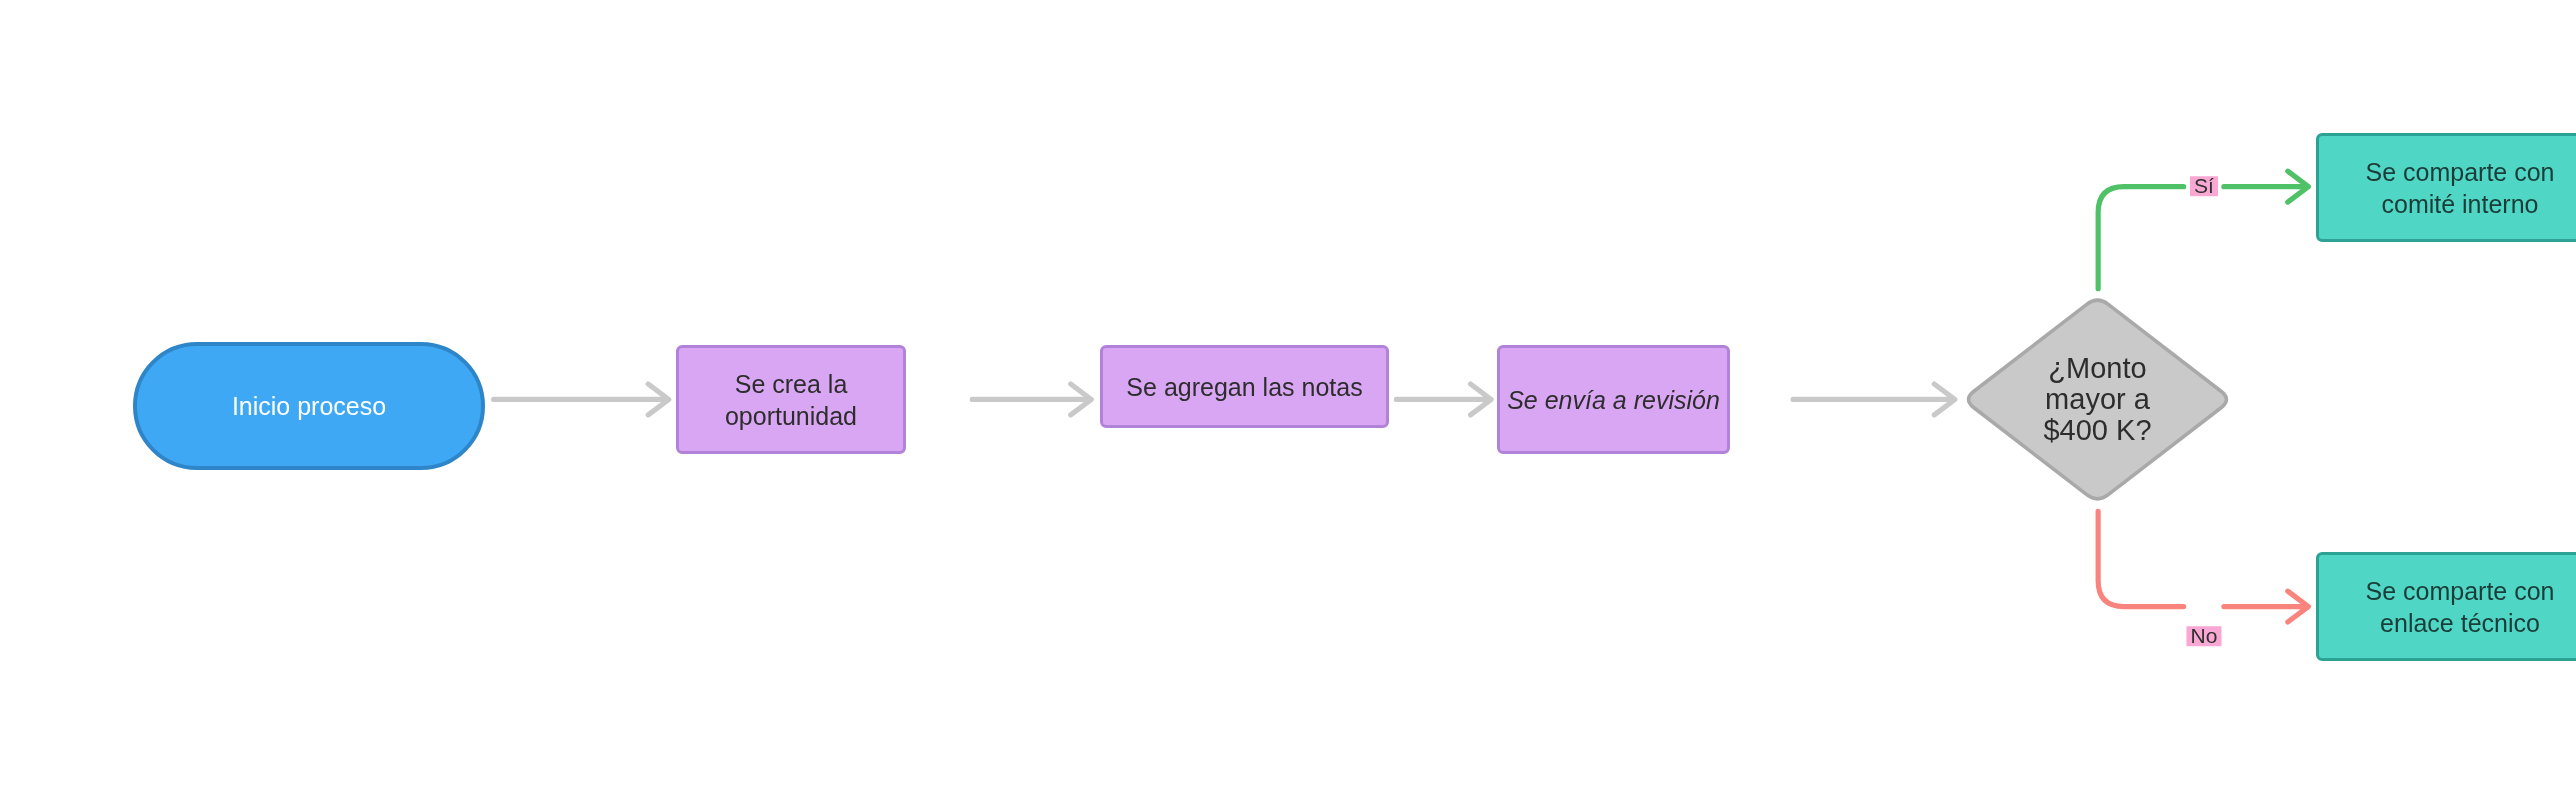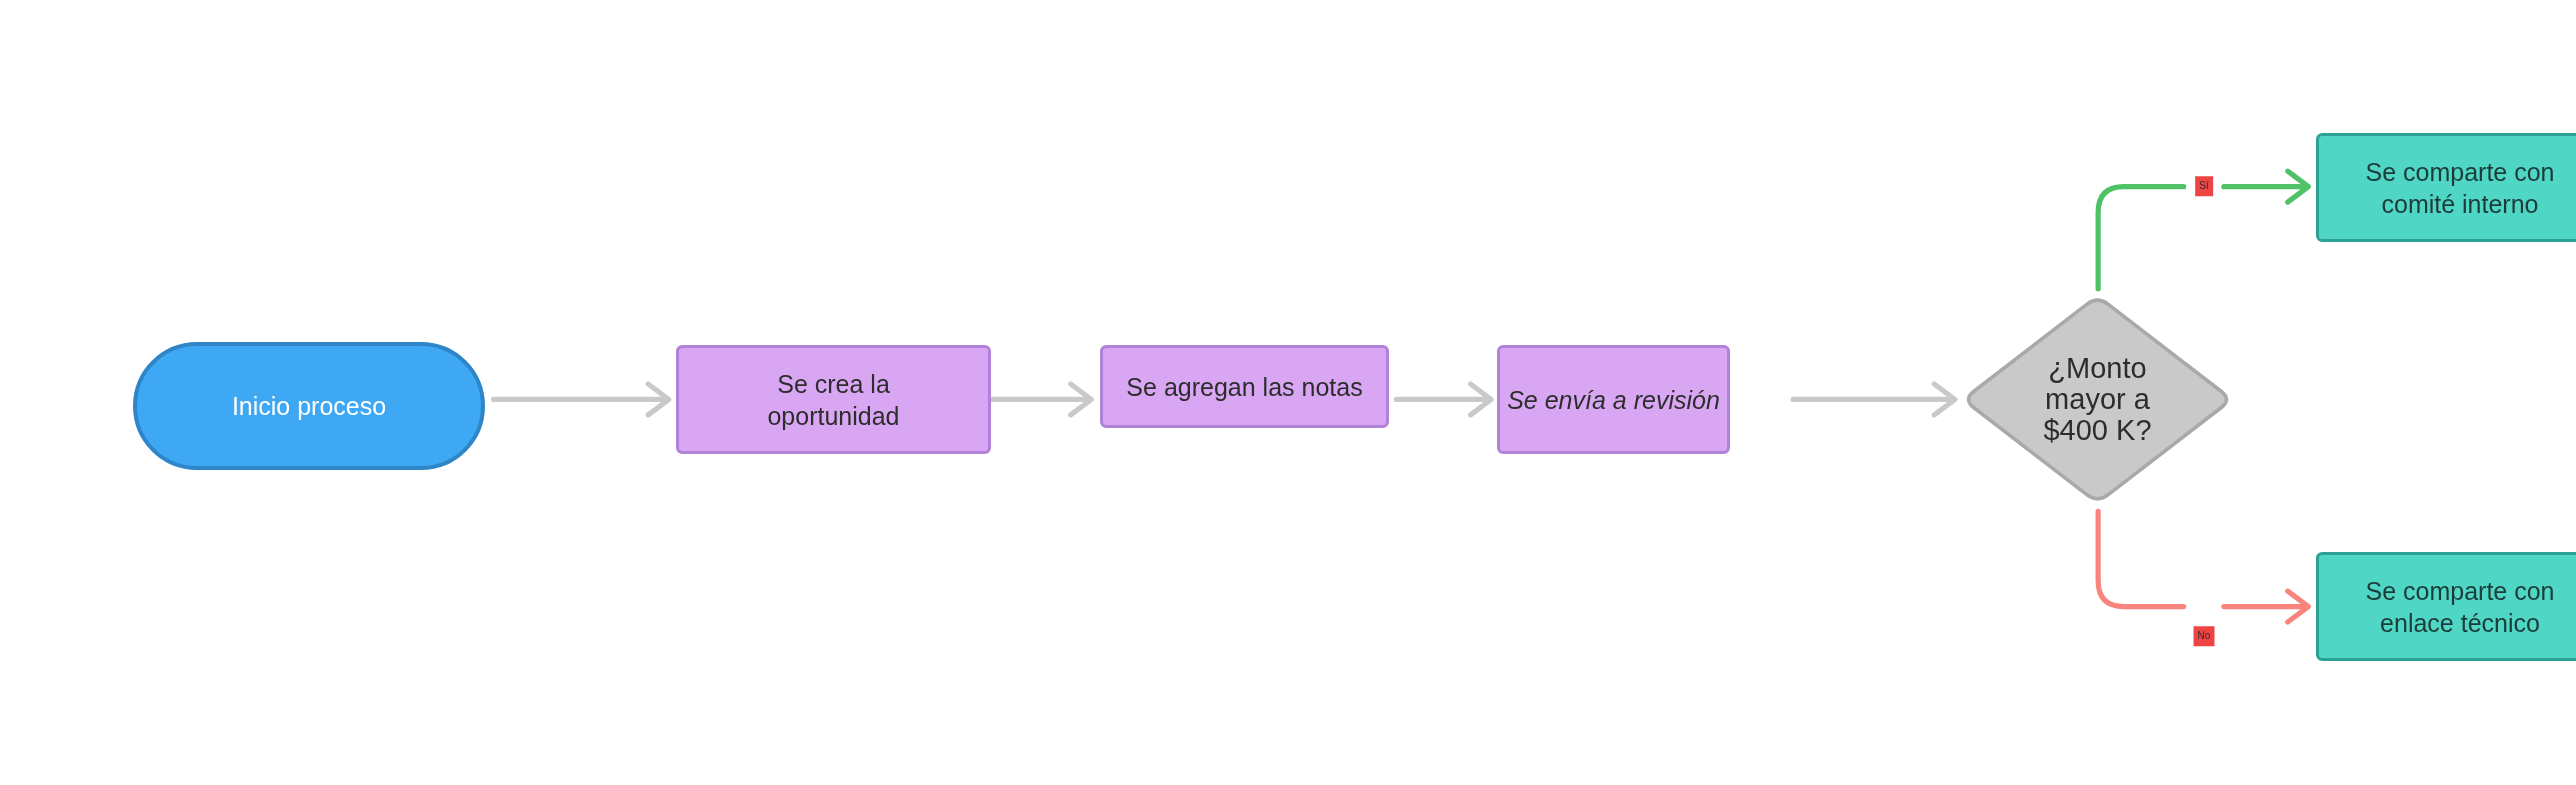--- a/index.html
+++ b/index.html
@@ -25,43 +25,43 @@
   .diamond-wrap{position:absolute;}
   .diamond-wrap svg{position:absolute;left:0;top:0;display:block;}
   .diamond-text{
     position:absolute;left:0;top:0;right:0;bottom:0;
     display:flex;align-items:center;justify-content:center;
     text-align:center;white-space:pre-line;
     font-size:29px;line-height:31px;color:var(--text);
   }
   .edge-label{
     position:absolute;transform:translate(-50%,-50%);
-    font-size:10px;line-height:17.5px;color:var(--text);
-    background:#ef4444;padding:1px 4.1px;
+    font-size:21px;line-height:17.5px;color:var(--text);
+    background:#f9a8d4;padding:1px 4.1px;
   }
 </style>
 </head>
 <body>
 
 <div class="canvas" style="--bg: #ffffff;">
 
   <svg class="edges-layer" viewBox="0 0 5308 1525" xmlns="http://www.w3.org/2000/svg">
     <path d="M 958 775 L 1288 775 M 1258 745 L 1298 775 L 1258 805" stroke="#c9c9c9"></path>
     <path d="M 1887 775 L 2108 775 M 2078 745 L 2118 775 L 2078 805" stroke="#c9c9c9"></path>
     <path d="M 2710 775 L 2884 775 M 2854 745 L 2894 775 L 2854 805" stroke="#c9c9c9"></path>
     <path d="M 3480 775 L 3784 775 M 3754 745 L 3794 775 L 3754 805" stroke="#c9c9c9"></path>
     <path d="M 4072 560 L 4072 412 Q 4072 362 4122 362 L 4238 362 M 4316 362 L 4470 362 M 4440 332 L 4480 362 L 4440 392" stroke="#4fc167"></path>
     <path d="M 4072 992 L 4072 1127 Q 4072 1177 4122 1177 L 4238 1177 M 4316 1177 L 4470 1177 M 4440 1147 L 4480 1177 L 4440 1207" stroke="#f9837d"></path>
   </svg>
 
   <div class="node pill" style="left: 133px; top: 342px; width: 352px; height: 128px; --fill: #3fa8f4; --border: #2e86c8; --text: #ffffff;">
     <span>Inicio proceso</span>
   </div>
 
-  <div class="node rect" style="left: 676px; top: 345px; width: 315px; height: 109px; --fill: #d9a6f3; --border: #b183d8; --text: #2d2d2d;">
+  <div class="node rect" style="left: 676px; top: 345px; width: 230px; height: 109px; --fill: #d9a6f3; --border: #b183d8; --text: #2d2d2d;">
     <span>Se crea la
 oportunidad</span>
   </div>
 
   <div class="node rect" style="left: 1100px; top: 345px; width: 289px; height: 83px; --fill: #d9a6f3; --border: #b183d8; --text: #2d2d2d;">
     <span>Se agregan las notas</span>
   </div>
 
   <div class="node rect" style="left: 1497px; top: 345px; width: 233px; height: 109px; font-style: italic; --fill: #d9a6f3; --border: #b183d8; --text: #2d2d2d;">
     <span>Se envía a revisión</span>

